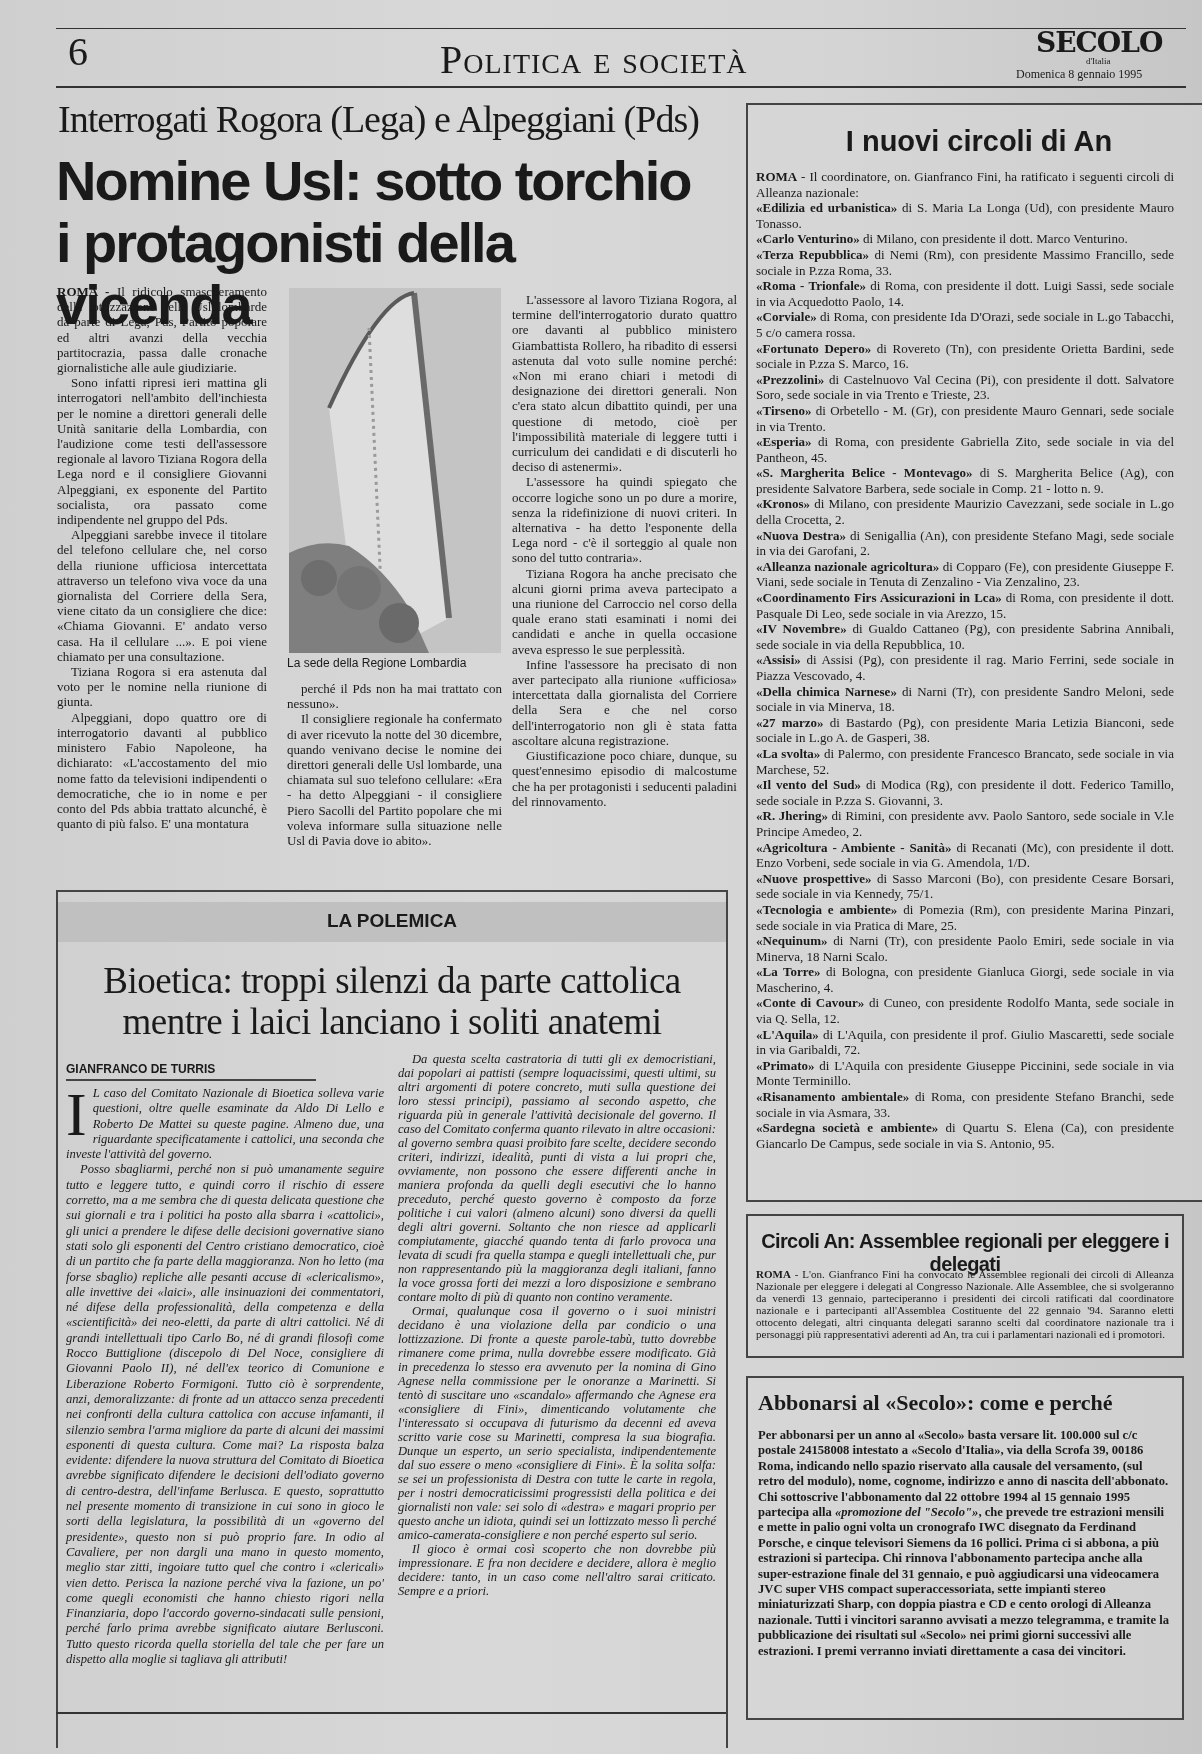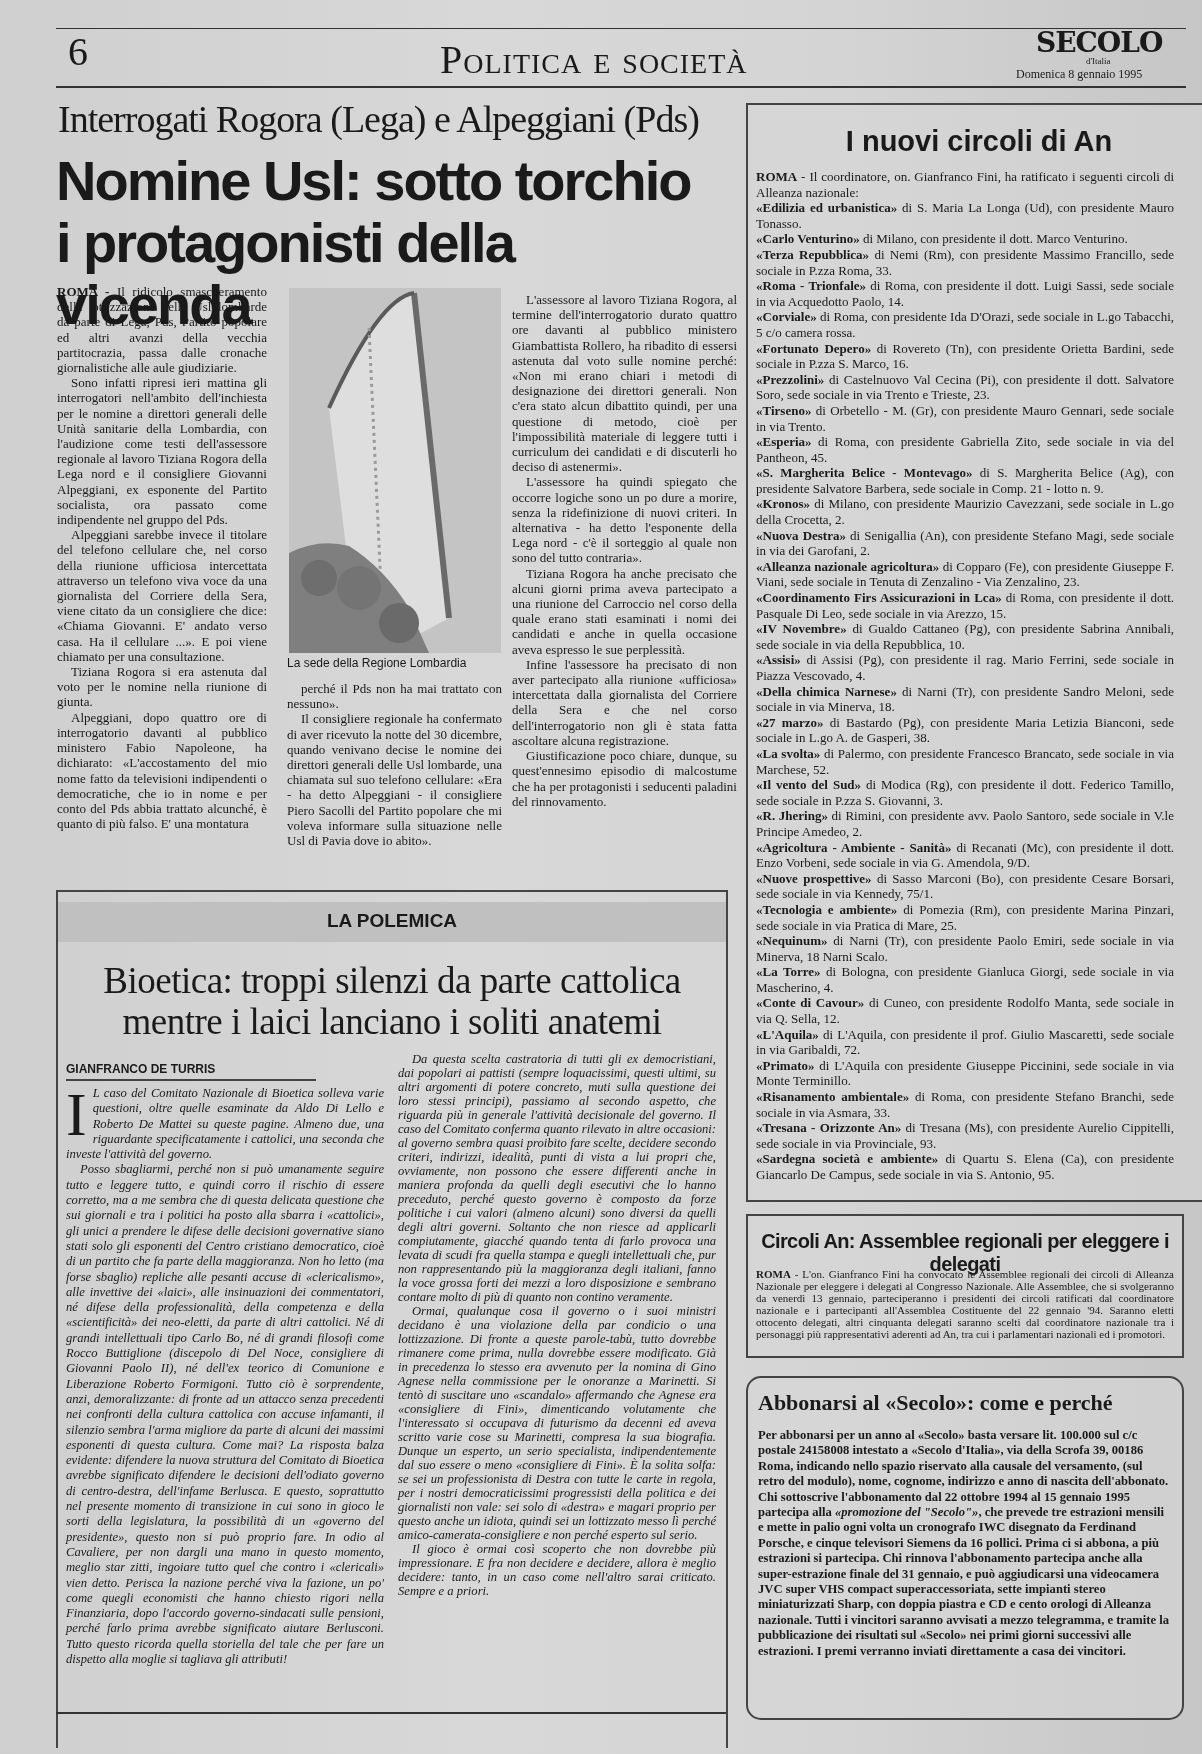--- a/index.html
+++ b/index.html
@@ -148,41 +148,40 @@
         <p><b>«Nuova Destra»</b><span> di Senigallia (An), con presidente Stefano Magi, sede sociale in via dei Garofani, 2.</span></p>
         <p><b>«Alleanza nazionale agricoltura»</b><span> di Copparo (Fe), con presidente Giuseppe F. Viani, sede sociale in Tenuta di Zenzalino - Via Zenzalino, 23.</span></p>
         <p><b>«Coordinamento Firs Assicurazioni in Lca»</b><span> di Roma, con presidente il dott. Pasquale Di Leo, sede sociale in via Arezzo, 15.</span></p>
         <p><b>«IV Novembre»</b><span> di Gualdo Cattaneo (Pg), con presidente Sabrina Annibali, sede sociale in via della Repubblica, 10.</span></p>
         <p><b>«Assisi»</b><span> di Assisi (Pg), con presidente il rag. Mario Ferrini, sede sociale in Piazza Vescovado, 4.</span></p>
         <p><b>«Della chimica Narnese»</b><span> di Narni (Tr), con presidente Sandro Meloni, sede sociale in via Minerva, 18.</span></p>
         <p><b>«27 marzo»</b><span> di Bastardo (Pg), con presidente Maria Letizia Bianconi, sede sociale in L.go A. de Gasperi, 38.</span></p>
         <p><b>«La svolta»</b><span> di Palermo, con presidente Francesco Brancato, sede sociale in via Marchese, 52.</span></p>
         <p><b>«Il vento del Sud»</b><span> di Modica (Rg), con presidente il dott. Federico Tamillo, sede sociale in P.zza S. Giovanni, 3.</span></p>
         <p><b>«R. Jhering»</b><span> di Rimini, con presidente avv. Paolo Santoro, sede sociale in V.le Principe Amedeo, 2.</span></p>
-        <p><b>«Agricoltura - Ambiente - Sanità»</b><span> di Recanati (Mc), con presidente il dott. Enzo Vorbeni, sede sociale in via G. Amendola, 9/D.</span></p>
+        <p><b>«Agricoltura - Ambiente - Sanità»</b><span> di Recanati (Mc), con presidente il dott. Enzo Vorbeni, sede sociale in via G. Amendola, 1/D.</span></p>
         <p><b>«Nuove prospettive»</b><span> di Sasso Marconi (Bo), con presidente Cesare Borsari, sede sociale in via Kennedy, 75/1.</span></p>
         <p><b>«Tecnologia e ambiente»</b><span> di Pomezia (Rm), con presidente Marina Pinzari, sede sociale in via Pratica di Mare, 25.</span></p>
         <p><b>«Nequinum»</b><span> di Narni (Tr), con presidente Paolo Emiri, sede sociale in via Minerva, 18 Narni Scalo.</span></p>
         <p><b>«La Torre»</b><span> di Bologna, con presidente Gianluca Giorgi, sede sociale in via Mascherino, 4.</span></p>
         <p><b>«Conte di Cavour»</b><span> di Cuneo, con presidente Rodolfo Manta, sede sociale in via Q. Sella, 12.</span></p>
         <p><b>«L'Aquila»</b><span> di L'Aquila, con presidente il prof. Giulio Mascaretti, sede sociale in via Garibaldi, 72.</span></p>
         <p><b>«Primato»</b><span> di L'Aquila con presidente Giuseppe Piccinini, sede sociale in via Monte Terminillo.</span></p>
         <p><b>«Risanamento ambientale»</b><span> di Roma, con presidente Stefano Branchi, sede sociale in via Asmara, 33.</span></p>
-        <p><b>«Tresana - Orizzonte An»</b><span> di Tresana (Ms), con presidente Aurelio Cippitelli, sede sociale in via Provinciale, 93.</span></p>
         <p><b>«Sardegna società e ambiente»</b><span> di Quartu S. Elena (Ca), con presidente Giancarlo De Campus, sede sociale in via S. Antonio, 95.</span></p>
       </div>
   </div>
 
   <div class="box" style="left:746px;top:1214px;width:434px;height:140px;">
     <div class="box-title" style="top:14px;font-family:Liberation Sans, sans-serif;font-size:20px;letter-spacing:-0.6px;">Circoli An: Assemblee regionali per eleggere i delegati</div>
     <div class="box-body" style="left:8px;top:52px;width:418px;font-size:11px;line-height:12px;">
       <b>ROMA</b><span> - L'on. Gianfranco Fini ha convocato le Assemblee regionali dei circoli di Alleanza Nazionale per eleggere i delegati al Congresso Nazionale. Alle Assemblee, che si svolgeranno da venerdì 13 gennaio, parteciperanno i presidenti dei circoli ratificati dal coordinatore nazionale e i partecipanti all'Assemblea Costituente del 22 gennaio '94. Saranno eletti ottocento delegati, altri cinquanta delegati saranno scelti dal coordinatore nazionale tra i personaggi più rappresentativi aderenti ad An, tra cui i parlamentari nazionali ed i promotori.</span>
     </div>
   </div>
 
-  <div class="box" style="left:746px;top:1376px;width:434px;height:340px;border-radius:15px;">
+  <div class="box" style="left:746px;top:1376px;width:434px;height:340px;">
     <div class="box-title" style="top:12px;left:10px;text-align:left;font-family:'Liberation Serif',serif;font-size:22px;">Abbonarsi al «Secolo»: come e perché</div>
     <div class="box-body abb-body" style="left:10px;top:50px;width:414px;">
       <span>Per abbonarsi per un anno al «Secolo» basta versare lit. 100.000 sul c/c postale 24158008 intestato a «Secolo d'Italia», via della Scrofa 39, 00186 Roma, indicando nello spazio riservato alla causale del versamento, (sul retro del modulo), nome, cognome, indirizzo e anno di nascita dell'abbonato. Chi sottoscrive l'abbonamento dal 22 ottobre 1994 al 15 gennaio 1995 partecipa alla </span><i>«promozione del "Secolo"»</i><span>, che prevede tre estrazioni mensili e mette in palio ogni volta un cronografo IWC disegnato da Ferdinand Porsche, e cinque televisori Siemens da 16 pollici. Prima ci si abbona, a più estrazioni si partecipa. Chi rinnova l'abbonamento partecipa anche alla super-estrazione finale del 31 gennaio, e può aggiudicarsi una videocamera JVC super VHS compact superaccessoriata, sette impianti stereo miniaturizzati Sharp, con doppia piastra e CD e cento orologi di Alleanza nazionale. Tutti i vincitori saranno avvisati a mezzo telegramma, e tramite la pubblicazione dei risultati sul «Secolo» nei primi giorni successivi alle estrazioni. I premi verranno inviati direttamente a casa dei vincitori.</span>
     </div>
   </div>
 
 </div>
 
 </body></html>

